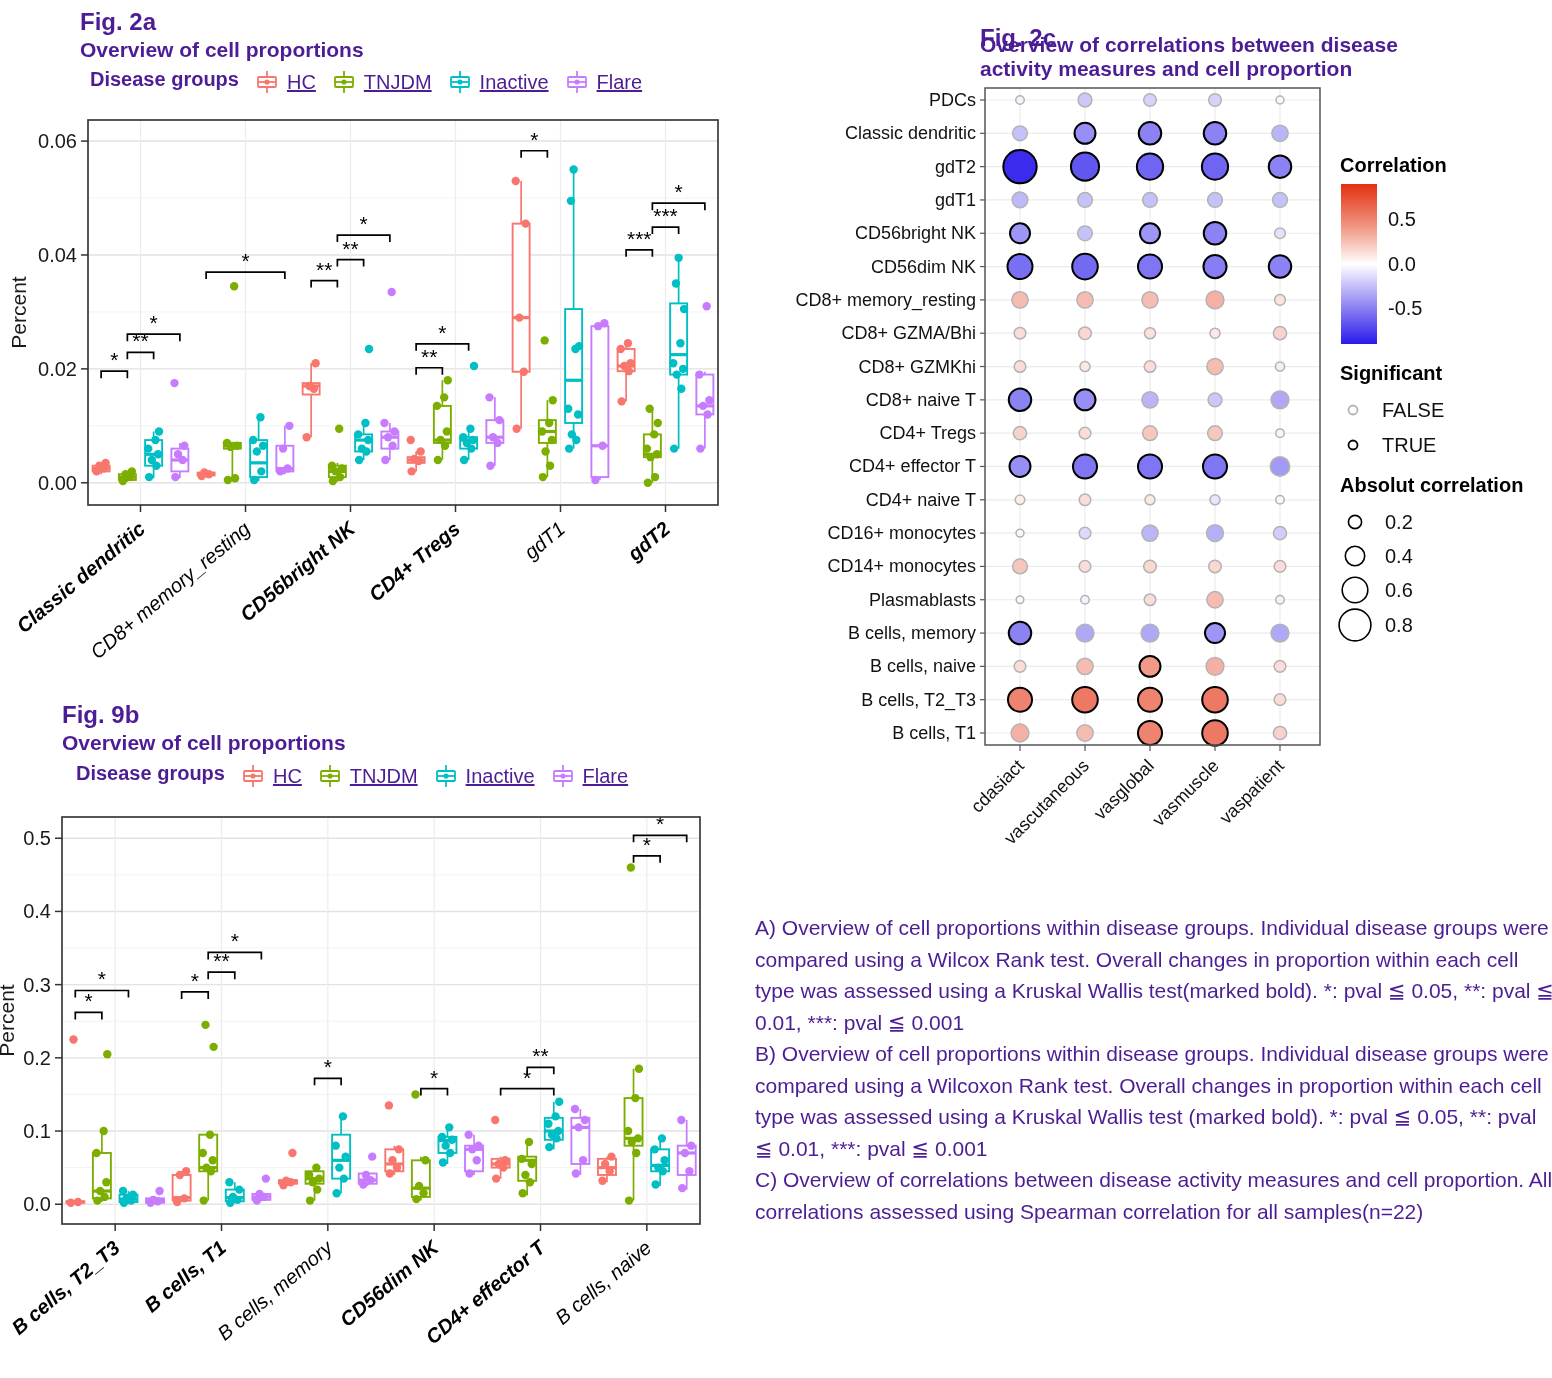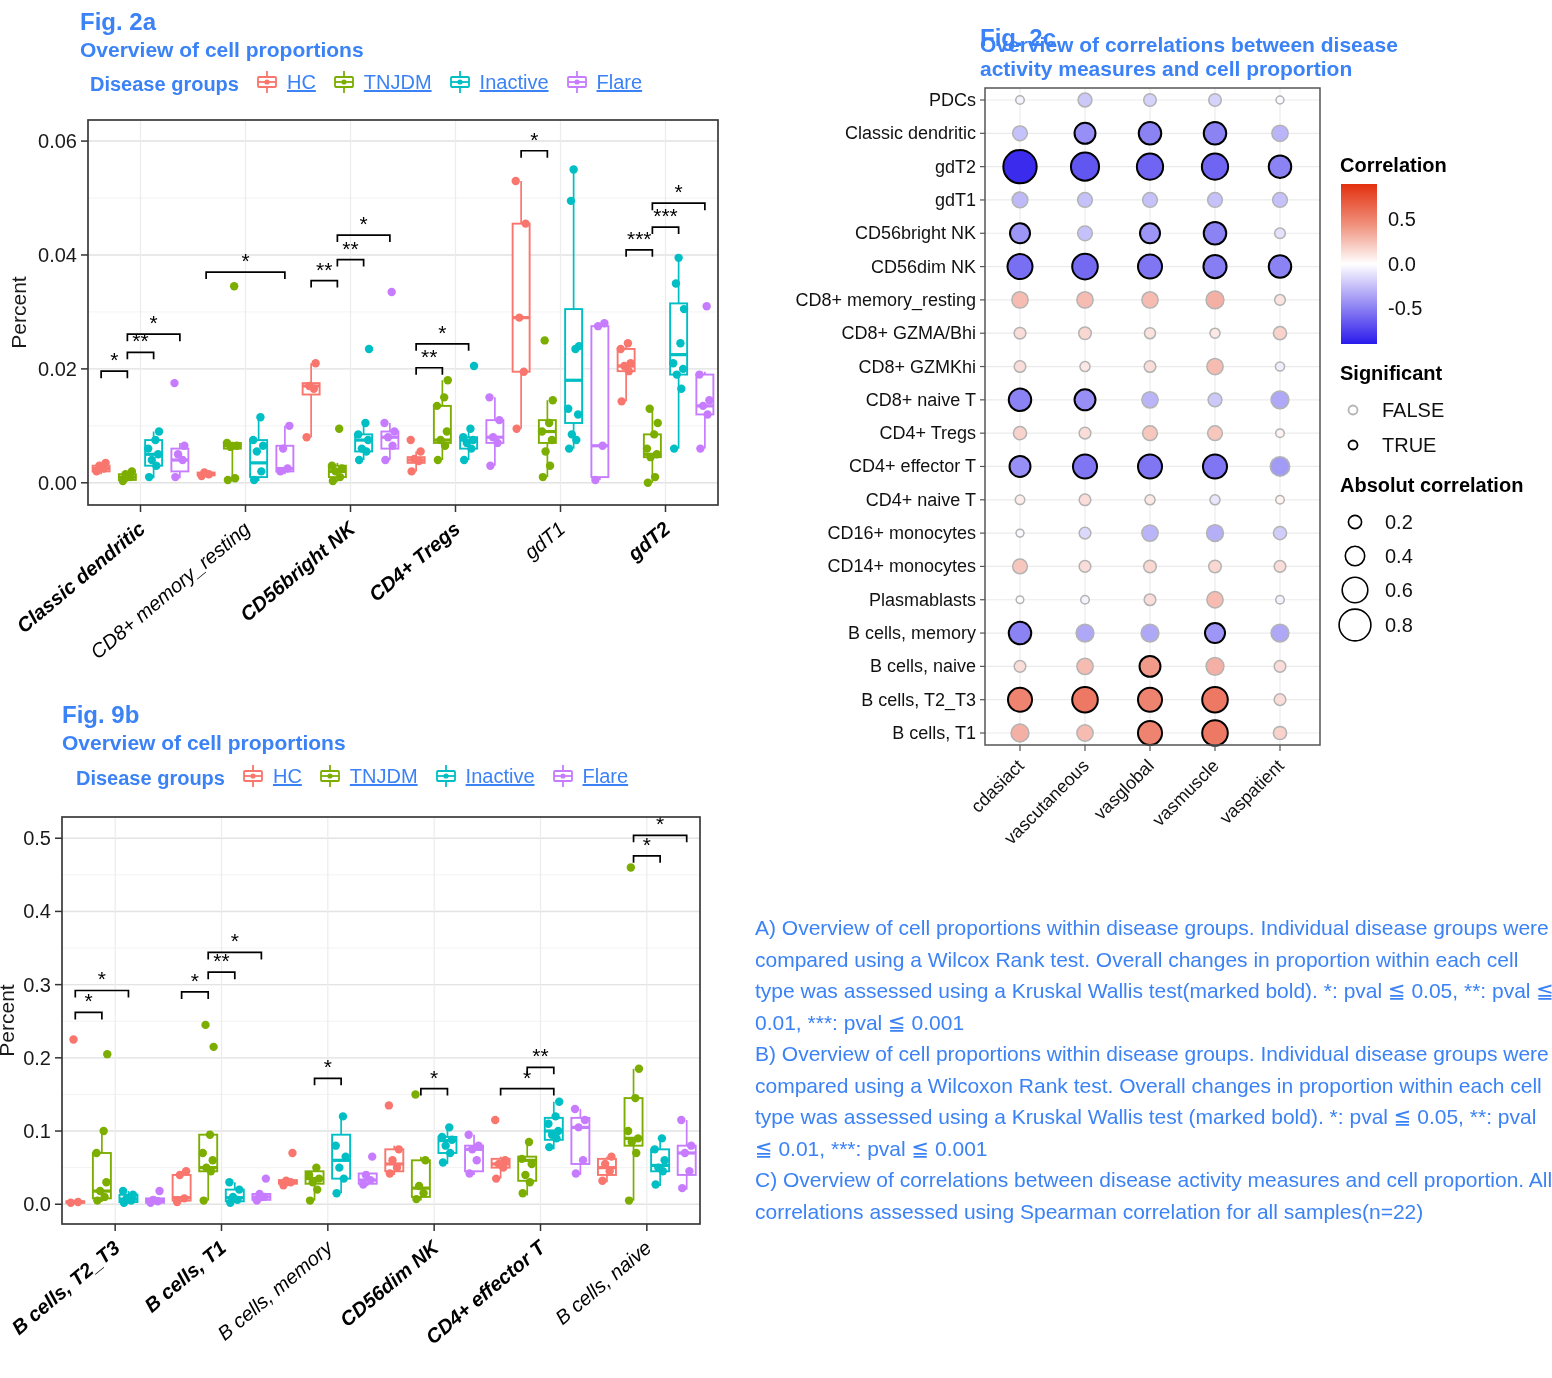--- a/index.html
+++ b/index.html
@@ -1,20 +1,20 @@
 <!DOCTYPE html>
 <html><head>
 <meta charset="utf-8">
 <style>
   html,body{margin:0;padding:0;background:#fff;}
   #page{position:relative;width:1552px;height:1378px;background:#ffffff;overflow:hidden;
-        font-family:"Liberation Sans","DejaVu Sans",sans-serif;color:#3b82f6;}
+        font-family:"Liberation Sans","DejaVu Sans",sans-serif;color:#4c1d95;}
   .fig-label{position:absolute;font-size:24px;font-weight:bold;}
   .fig-title{position:absolute;font-size:21px;font-weight:bold;}
-  .legend-row{position:absolute;display:flex;align-items:flex-end;gap:14px;font-size:20px;}
+  .legend-row{position:absolute;display:flex;align-items:flex-start;gap:14px;font-size:20px;}
   .legend-row .lt{font-weight:bold;font-size:20px;}
   .legend-item{display:flex;align-items:center;gap:6px;text-decoration:underline;}
   svg{position:absolute;}
   svg text{font-family:"Liberation Sans","DejaVu Sans",sans-serif;}
   .caption{position:absolute;font-size:21px;line-height:1.5;width:800px;}
   .caption p{margin:0;}
 </style>
 </head>
 <body>
 

